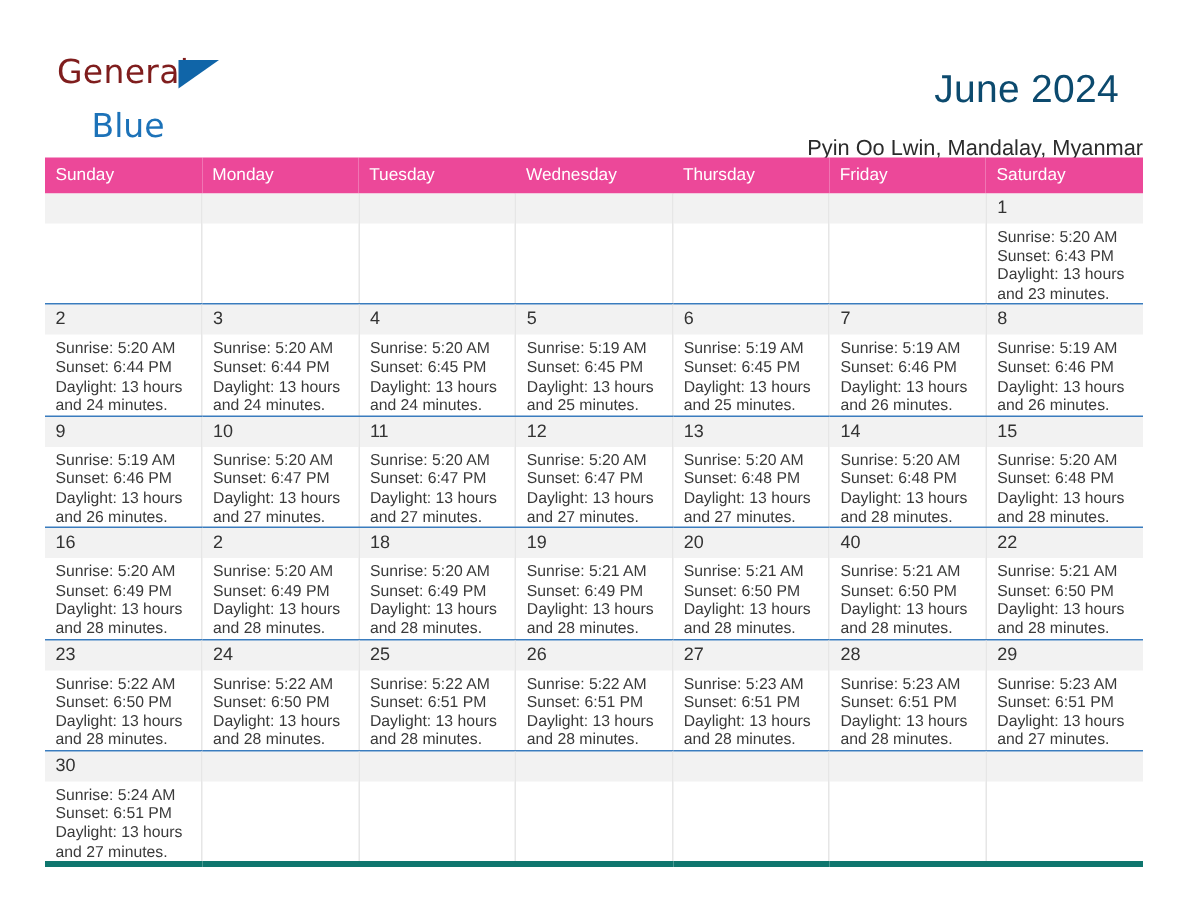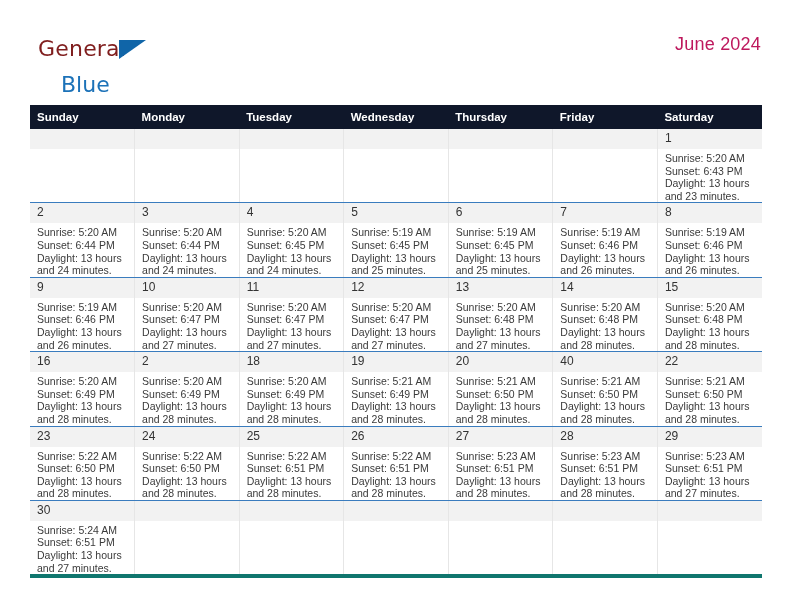--- a/index.html
+++ b/index.html
@@ -63,48 +63,48 @@
     border-bottom: 19px solid transparent;
   }
 
   .title-wrap {
     position: absolute;
     right: 0;
     top: 0;
     text-align: right;
   }
   .cal-title {
-    font-size: 18px;
+    font-size: 26px;
     font-weight: normal;
-    color: #be185d;
+    color: #0c4a6e;
     line-height: 30px;
-    margin: 1px;
+    margin: 16px;
     letter-spacing: 0.2px;
   }
   .cal-subtitle {
     font-size: 14.5px;
     color: #2b2b2b;
     line-height: 18px;
     margin: 9px 0 0 0;
   }
 
   
   .cal {
     position: absolute;
     left: 30px;
     top: 105px;
     width: 732px;
     border-collapse: collapse;
     table-layout: fixed;
   }
   .cal th {
-    background: #0f172a;
+    background: #ec4899;
     color: #ffffff;
     font-size: 11.5px;
-    font-weight: bold;
+    font-weight: normal;
     text-align: left;
     padding: 5px 0 5px 7px;
     height: 14px;
     border: none;
   }
   .cal td {
     vertical-align: top;
     padding: 0;
     border-right: 1px solid #e6e6e6;
     border-bottom: 1px solid #3a7cbe;
@@ -139,20 +139,21 @@
   <div class="top">
 
     <div class="logo">
       <span class="logo-general">General</span>
       <span class="logo-tri"></span>
       <span class="logo-blue">Blue</span>
     </div>
 
     <div class="title-wrap">
       <h1 class="cal-title">June 2024</h1>
+      <p class="cal-subtitle">Pyin Oo Lwin, Mandalay, Myanmar</p>
     </div>
 
   </div>
 
   <table class="cal">
     <thead>
       <tr>
         <th>Sunday</th>
         <th>Monday</th>
         <th>Tuesday</th>

